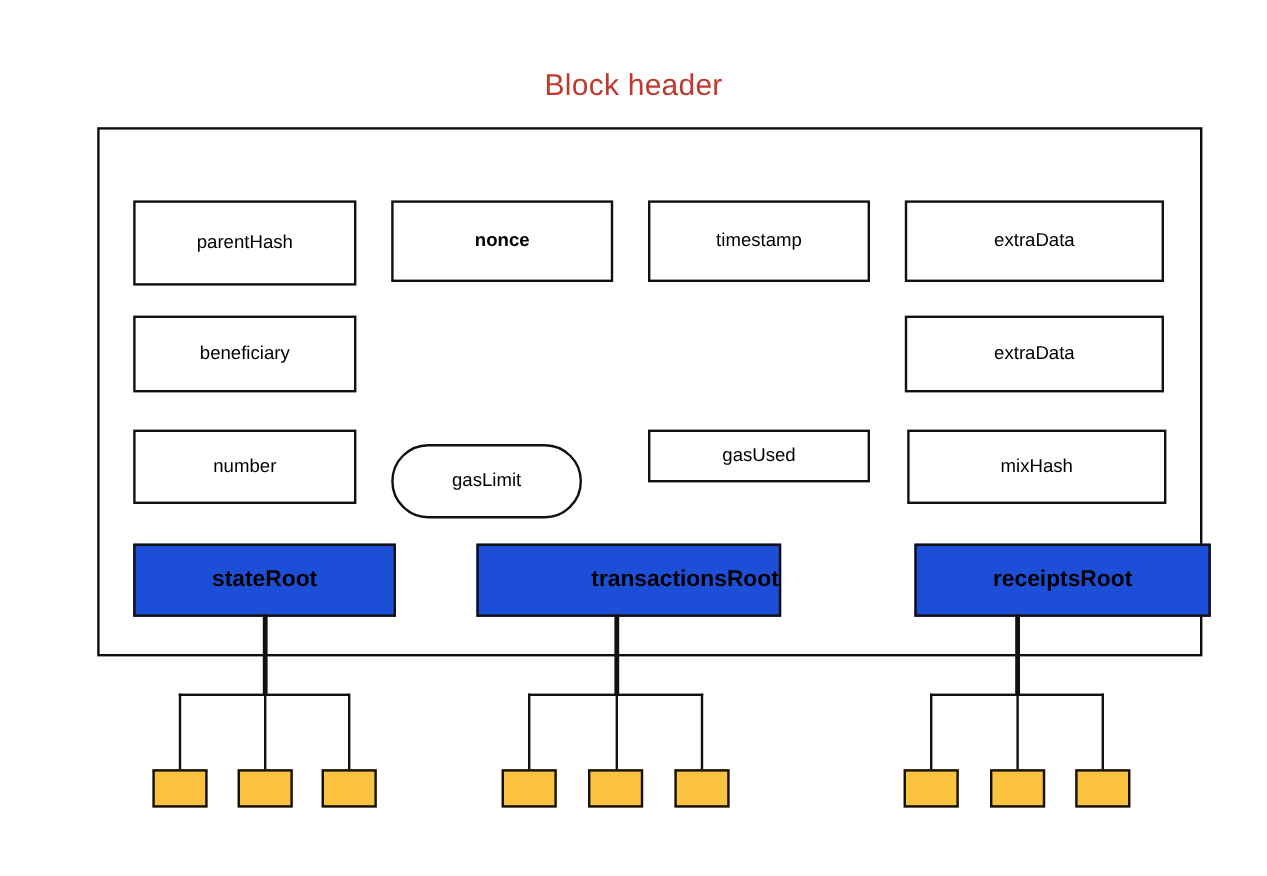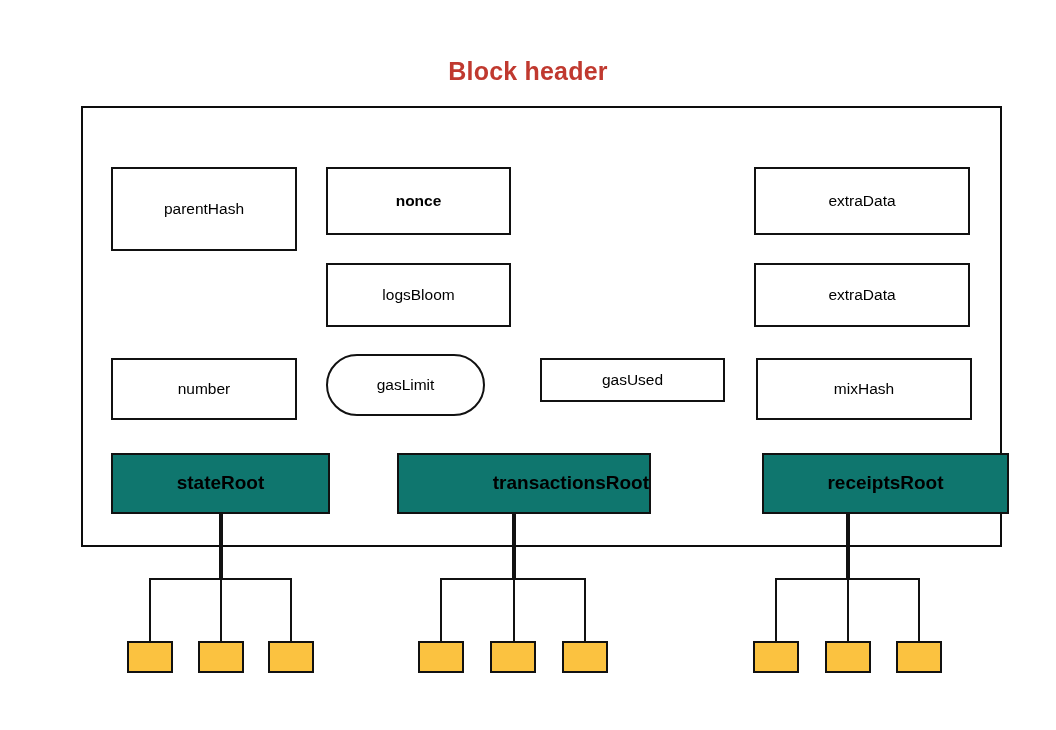--- a/index.html
+++ b/index.html
@@ -21,21 +21,21 @@
   }
 
   
   #diagram-title {
     position: absolute;
     left: 0;
     top: 56px;
     width: 1056px;
     text-align: center;
     font-size: 25px;
-    font-weight: bold;
+    font-weight: normal;
     color: #C0392F;
     letter-spacing: 0.2px;
     line-height: 30px;
   }
 
   
   #header-container {
     position: absolute;
     left: 81px;
     top: 106px;
@@ -62,21 +62,21 @@
   .field-box .field-label {
     pointer-events: none;
     white-space: nowrap;
   }
 
   
   .root-box {
     position: absolute;
     box-sizing: border-box;
     border: 2px solid #111111;
-    background: #0f766e;
+    background: #1d4ed8;
     display: flex;
     align-items: center;
     justify-content: center;
     font-size: 19px;
     font-weight: bold;
     color: #000000;
     line-height: 1.1;
   }
   .root-box .root-label {
     white-space: nowrap;
@@ -111,41 +111,44 @@
 </style>
 </head>
 <body>
 
 <div id="canvas">
 
   <div id="diagram-title">Block header</div>
 
   <div id="header-container"></div>
 
-  <div class="field-box" style="left:111px; top:167px; width:186px; height:84px;">
+  <div class="field-box" style="left:111px; top:167px; width:186px; height:71px;">
     <span class="field-label">parentHash</span>
   </div>
   <div class="field-box" style="left:326px; top:167px; width:185px; height:68px;font-weight:bold;">
     <span class="field-label">nonce</span>
   </div>
+  <div class="field-box" style="left:540px; top:167px; width:185px; height:68px;">
+    <span class="field-label">timestamp</span>
+  </div>
   <div class="field-box" style="left:754px; top:167px; width:216px; height:68px;">
     <span class="field-label">extraData</span>
   </div>
 
-  <div class="field-box" style="left:326px; top:263px; width:185px; height:64px;">
-    <span class="field-label">logsBloom</span>
+  <div class="field-box" style="left:111px; top:263px; width:186px; height:64px;">
+    <span class="field-label">beneficiary</span>
   </div>
   <div class="field-box" style="left:754px; top:263px; width:216px; height:64px;">
     <span class="field-label">extraData</span>
   </div>
 
   <div class="field-box" style="left:111px; top:358px; width:186px; height:62px;">
     <span class="field-label">number</span>
   </div>
-  <div class="field-box" style="left:326px; top:354px; width:159px; height:62px;border-radius:31px;">
+  <div class="field-box" style="left:326px; top:370px; width:159px; height:62px;border-radius:31px;">
     <span class="field-label">gasLimit</span>
   </div>
   <div class="field-box" style="left:540px; top:358px; width:185px; height:44px;">
     <span class="field-label">gasUsed</span>
   </div>
   <div class="field-box" style="left:756px; top:358px; width:216px; height:62px;">
     <span class="field-label">mixHash</span>
   </div>
 
   <div class="root-box" style="left:111px; top:453px; width:219px; height:61px;">

